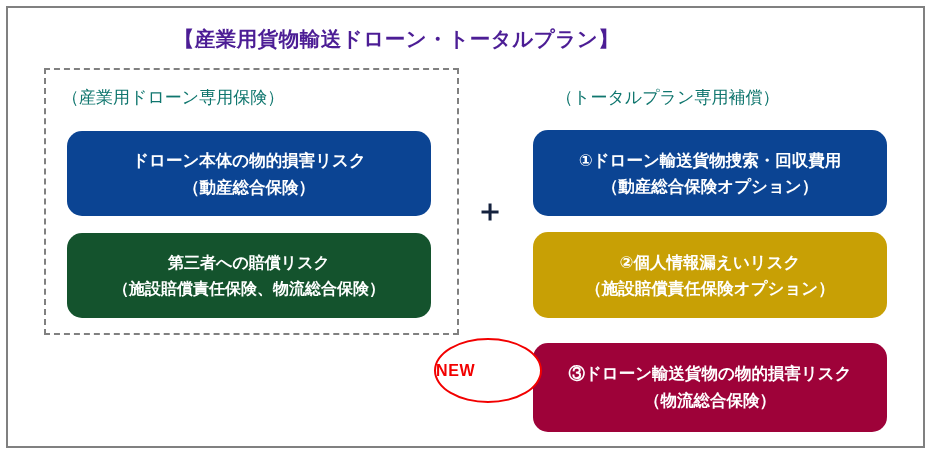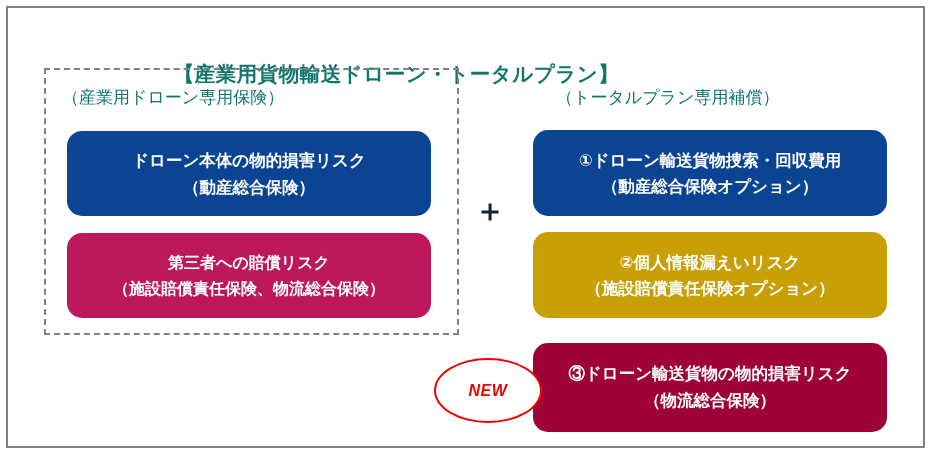--- a/index.html
+++ b/index.html
@@ -34,24 +34,23 @@
 
   
   .diagram-title {
     position: absolute;
     left: 0;
     top: 25px;
     width: 793px;
     text-align: center;
     font-size: 20.5px;
     font-weight: bold;
-    color: #0f766e;
+    color: #4c1d95;
     letter-spacing: 0.5px;
     white-space: nowrap;
-    margin-top: 35px;
   }
 
   
   .dashed-group {
     position: absolute;
     left: 44px;
     top: 68px;
     width: 415px;
     height: 267px;
     border: 2px dashed #808080;
@@ -144,30 +143,28 @@
     font-weight: bold;
     color: #14213d;
     line-height: 36px;
     text-align: center;
   }
 
   
   .new-badge {
     position: absolute;
     left: 434px;
-    top: 358px;
+    top: 338px;
     width: 104px;
     height: 61px;
     border: 2.5px solid #f20000;
     border-radius: 50%;
     background: #ffffff;
     display: flex;
     align-items: center;
-    justify-content: center;
-    font-style: italic;
   }
   .new-badge .new-label {
     font-size: 16px;
     font-weight: bold;
     color: #f20000;
     letter-spacing: 0.6px;
   }
 </style>
 </head>
 <body>
@@ -182,21 +179,21 @@
 
   <div class="col-caption left-cap">（産業用ドローン専用保険）</div>
 
   <div class="col-caption right-cap">（トータルプラン専用補償）</div>
 
   <div class="risk-box box-left-1" style="background-color: rgb(11, 68, 147);">
     <span class="line">ドローン本体の物的損害リスク</span>
     <span class="line">（動産総合保険）</span>
   </div>
 
-  <div class="risk-box box-left-2" style="background-color: #be185d; font-family: Liberation Serif, serif;">
+  <div class="risk-box box-left-2" style="background-color: #14532d; font-family: Liberation Serif, serif;">
     <span class="line">第三者への賠償リスク</span>
     <span class="line">（施設賠償責任保険、物流総合保険）</span>
   </div>
 
   <div class="plus-sign">＋</div>
 
   <div class="risk-box box-right-1" style="background-color: rgb(11, 68, 147);">
     <span class="line">①ドローン輸送貨物捜索・回収費用</span>
     <span class="line">（動産総合保険オプション）</span>
   </div>

